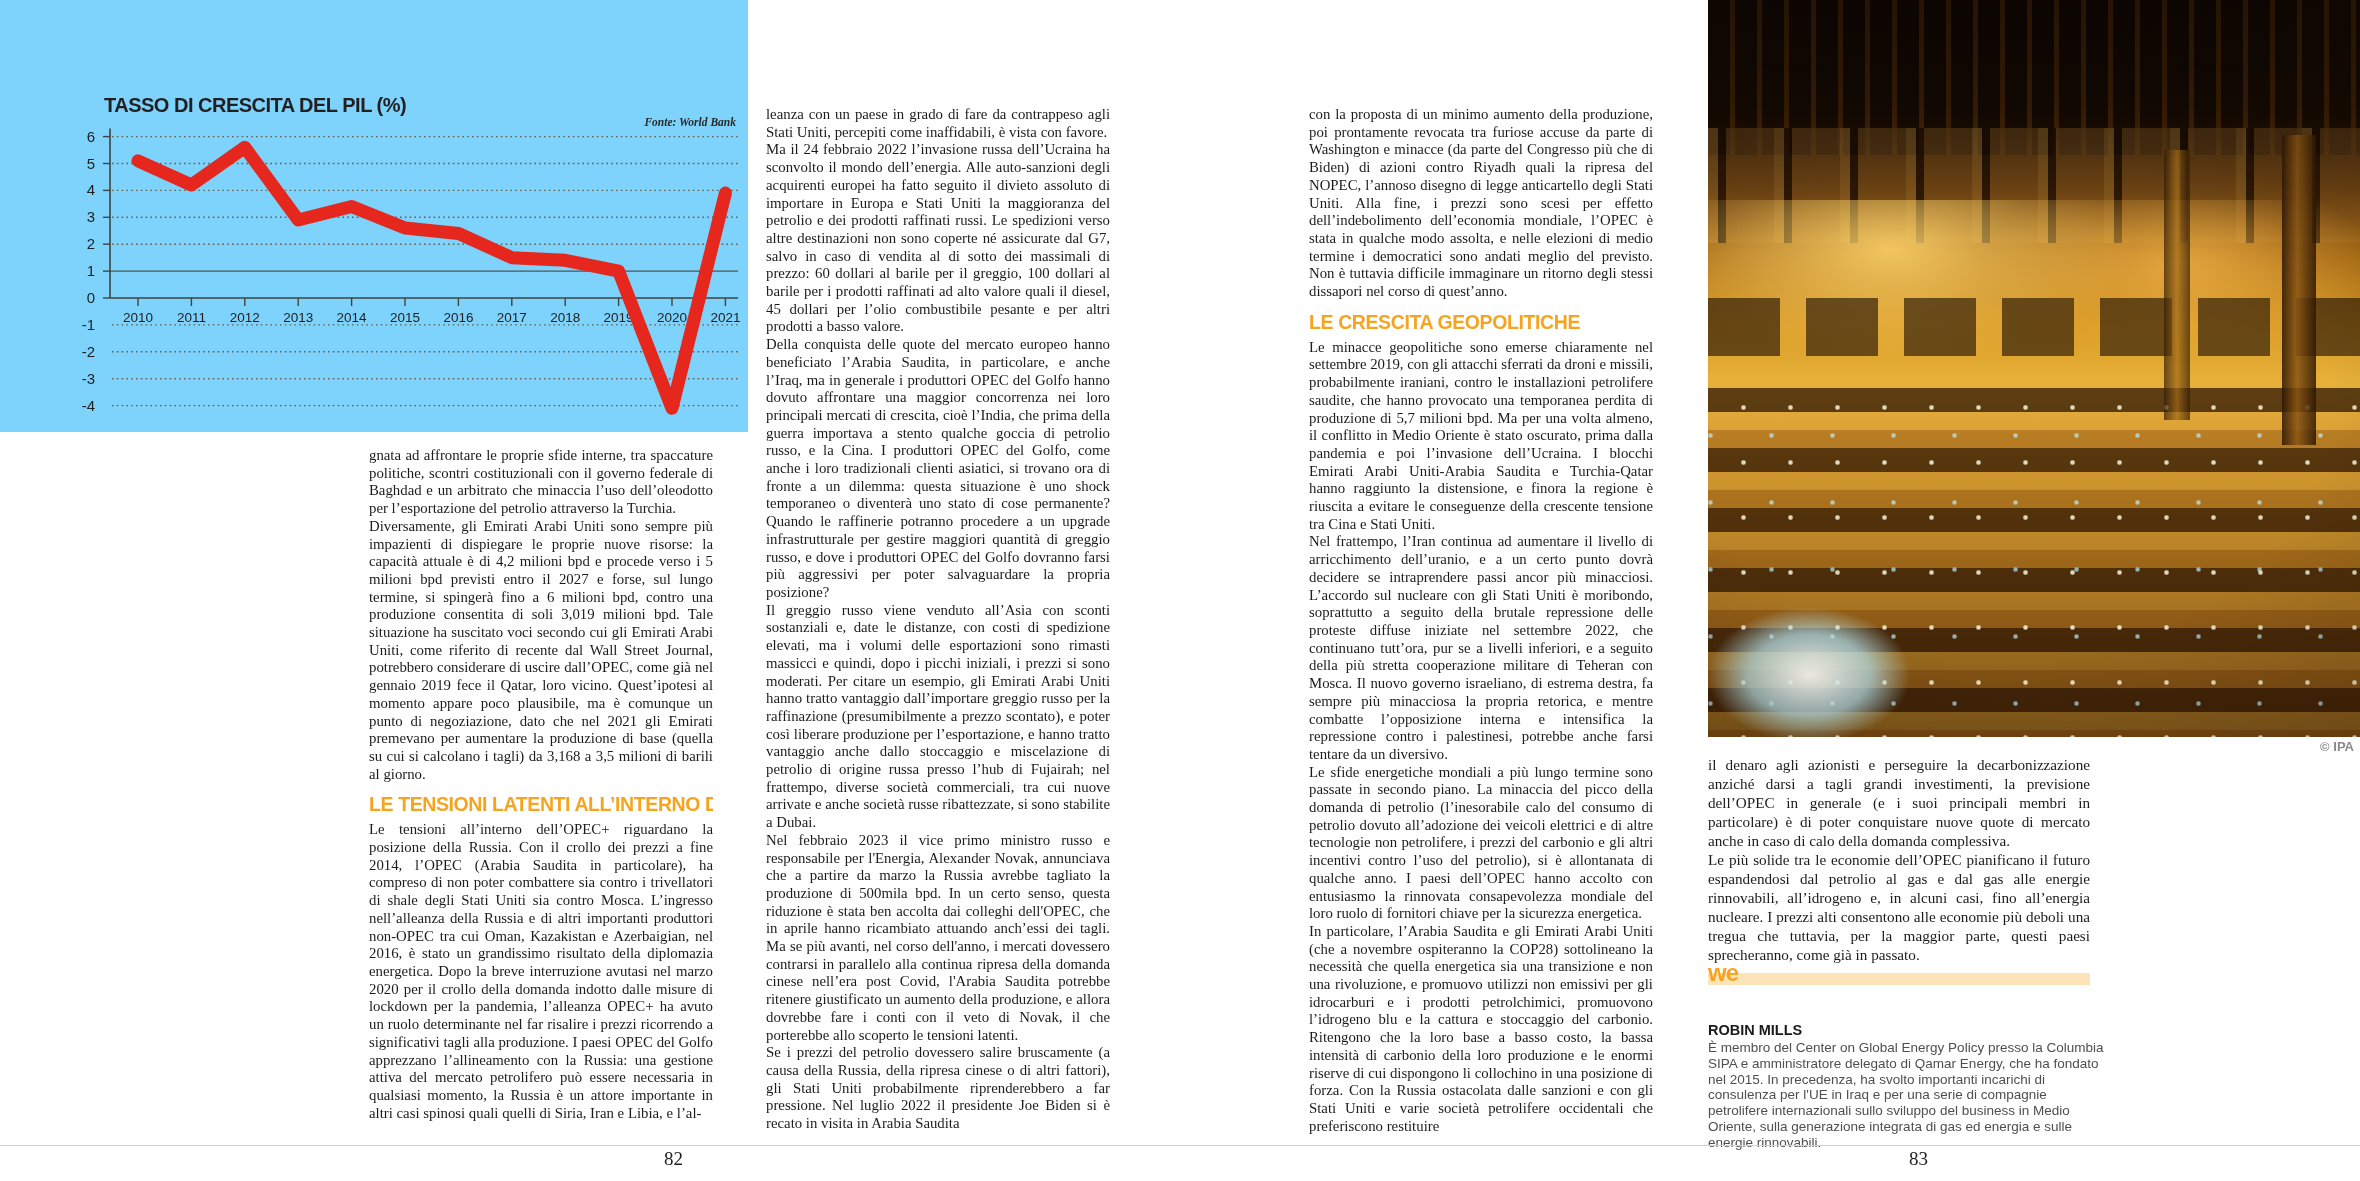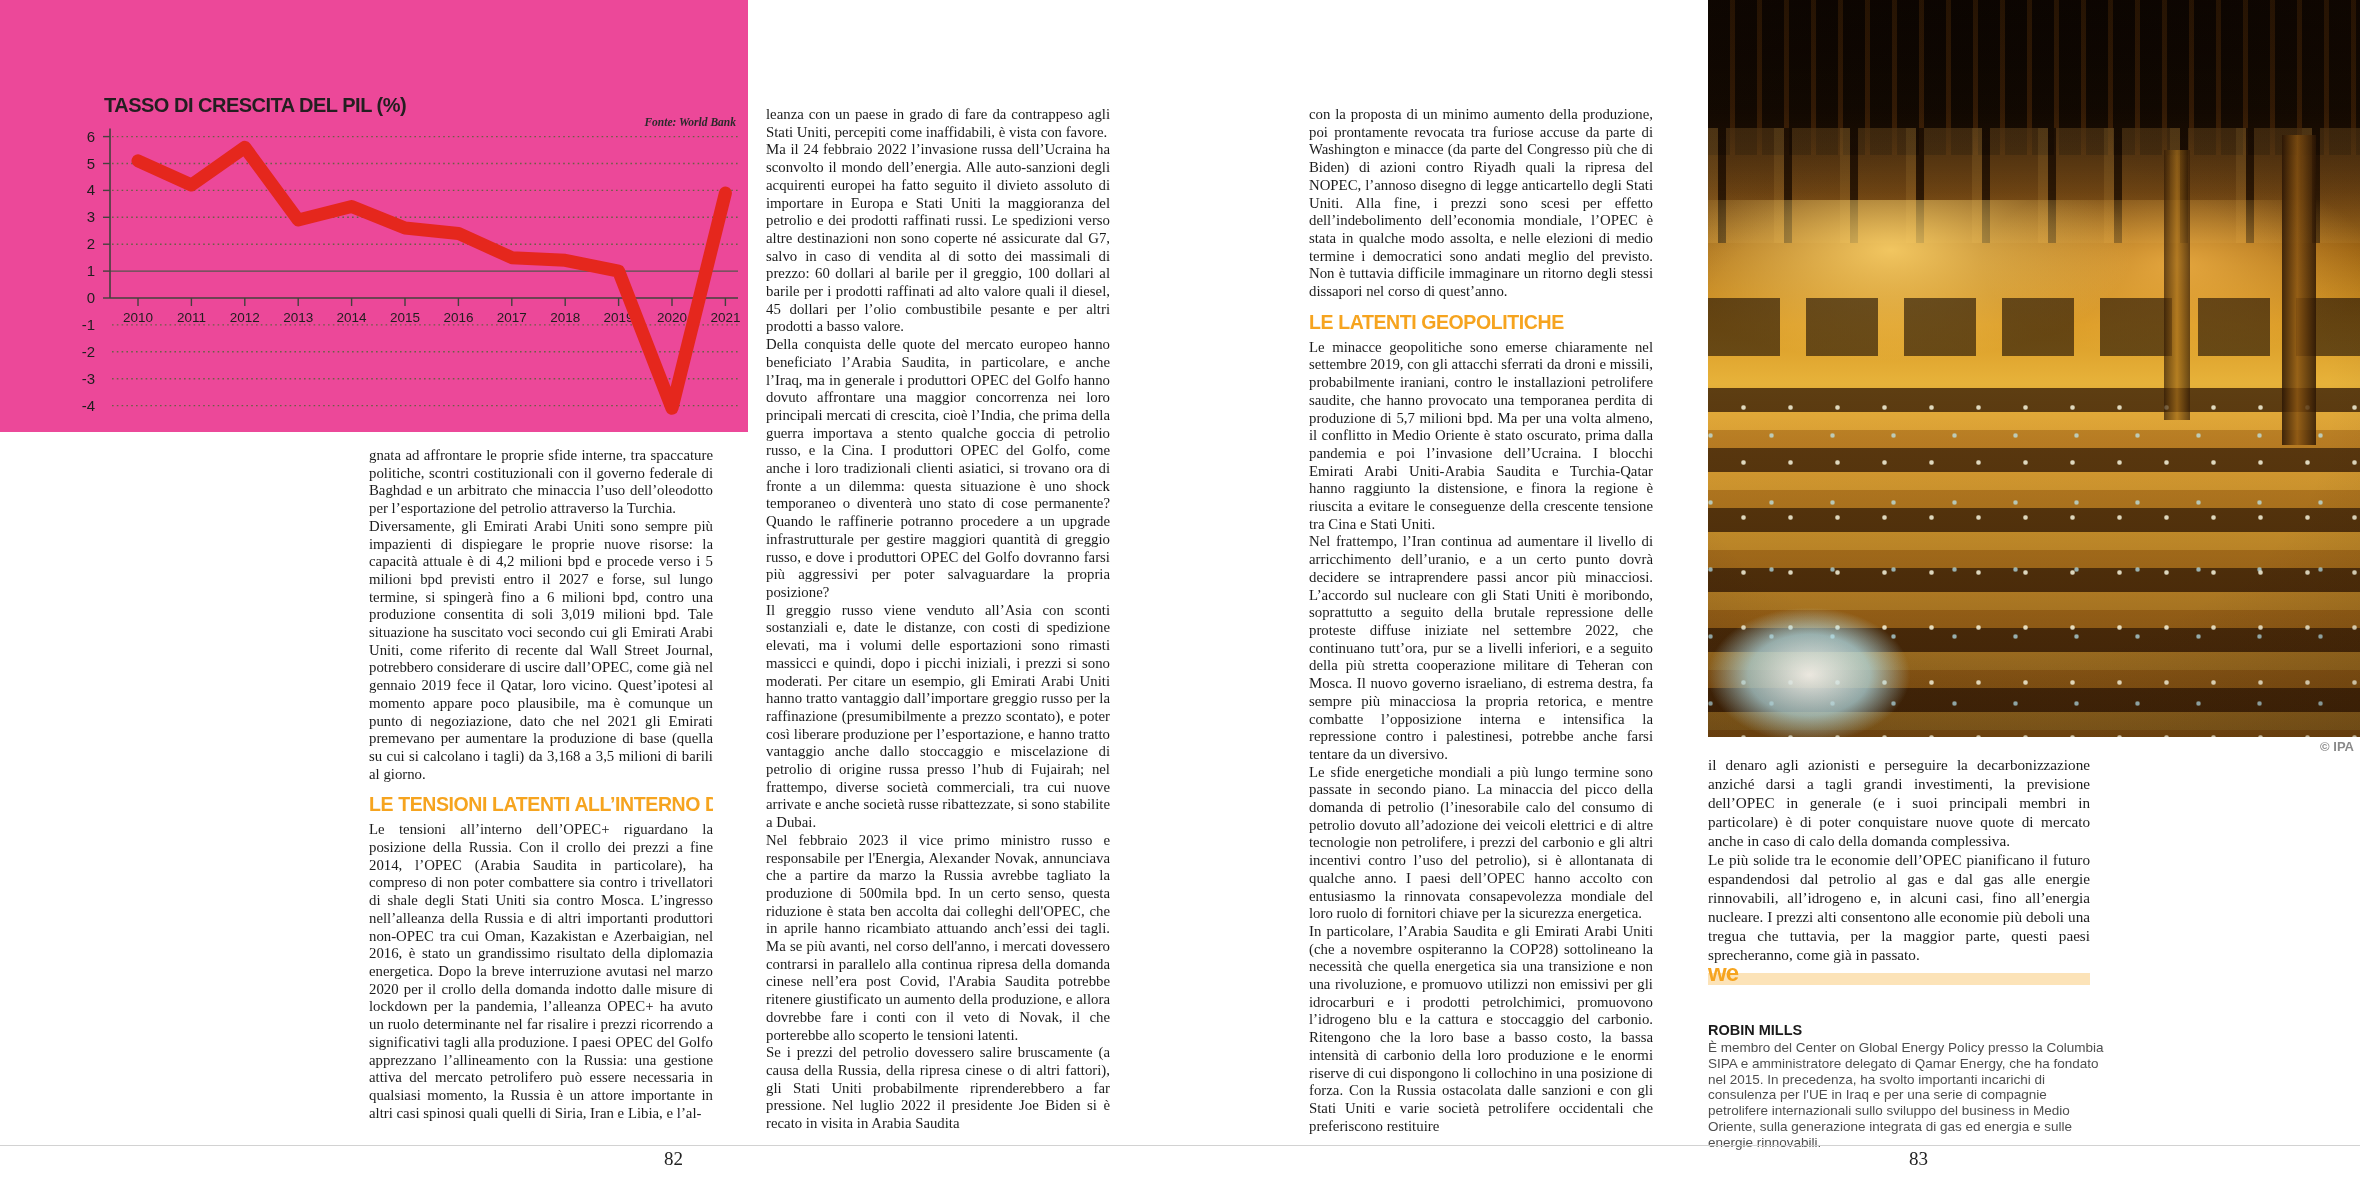--- a/index.html
+++ b/index.html
@@ -1,20 +1,20 @@
 <!DOCTYPE html>
 <html><head>
 <meta charset="utf-8">
 <style>
   html,body{margin:0;padding:0;background:#ffffff;}
   .spread{position:relative;width:2360px;height:1181px;background:#ffffff;overflow:hidden;
           font-family:"Liberation Serif",serif;}
 
   
-  .chart-panel{position:absolute;left:0;top:0;width:748px;height:432px;background:#ec4899;}
+  .chart-panel{position:absolute;left:0;top:0;width:748px;height:432px;background:#7dd3fc;}
   .chart-title{position:absolute;left:104px;top:94px;margin:0;
                font-family:"Liberation Sans",sans-serif;font-weight:bold;font-size:20px;
                letter-spacing:-0.5px;color:#231f20;white-space:nowrap;}
   .fonte{position:absolute;right:12px;top:116px;font-family:"Liberation Serif",serif;
          font-style:italic;font-weight:bold;font-size:11.5px;color:#2a2a2a;margin-left:36px;}
   .chart-panel svg{position:absolute;left:0;top:0;}
   svg text{font-family:"Liberation Sans",sans-serif;fill:#1e1e1e;}
   svg .ylab{font-size:15px;}
   svg .xlab{font-size:13.5px;}
 
@@ -163,21 +163,21 @@
     <p>leanza con un paese in grado di fare da contrappeso agli Stati Uniti, percepiti come inaffidabili, è vista con favore.</p>
     <p>Ma il 24 febbraio 2022 l’invasione russa dell’Ucraina ha sconvolto il mondo dell’energia. Alle auto-sanzioni degli acquirenti europei ha fatto seguito il divieto assoluto di importare in Europa e Stati Uniti la maggioranza del petrolio e dei prodotti raffinati russi. Le spedizioni verso altre destinazioni non sono coperte né assicurate dal G7, salvo in caso di vendita al di sotto dei massimali di prezzo: 60 dollari al barile per il greggio, 100 dollari al barile per i prodotti raffinati ad alto valore quali il diesel, 45 dollari per l’olio combustibile pesante e per altri prodotti a basso valore.</p>
     <p>Della conquista delle quote del mercato europeo hanno beneficiato l’Arabia Saudita, in particolare, e anche l’Iraq, ma in generale i produttori OPEC del Golfo hanno dovuto affrontare una maggior concorrenza nei loro principali mercati di crescita, cioè l’India, che prima della guerra importava a stento qualche goccia di petrolio russo, e la Cina. I produttori OPEC del Golfo, come anche i loro tradizionali clienti asiatici, si trovano ora di fronte a un dilemma: questa situazione è uno shock temporaneo o diventerà uno stato di cose permanente? Quando le raffinerie potranno procedere a un upgrade infrastrutturale per gestire maggiori quantità di greggio russo, e dove i produttori OPEC del Golfo dovranno farsi più aggressivi per poter salvaguardare la propria posizione?</p>
     <p>Il greggio russo viene venduto all’Asia con sconti sostanziali e, date le distanze, con costi di spedizione elevati, ma i volumi delle esportazioni sono rimasti massicci e quindi, dopo i picchi iniziali, i prezzi si sono moderati. Per citare un esempio, gli Emirati Arabi Uniti hanno tratto vantaggio dall’importare greggio russo per la raffinazione (presumibilmente a prezzo scontato), e poter così liberare produzione per l’esportazione, e hanno tratto vantaggio anche dallo stoccaggio e miscelazione di petrolio di origine russa presso l’hub di Fujairah; nel frattempo, diverse società commerciali, tra cui nuove arrivate e anche società russe ribattezzate, si sono stabilite a Dubai.</p>
     <p>Nel febbraio 2023 il vice primo ministro russo e responsabile per l'Energia, Alexander Novak, annunciava che a partire da marzo la Russia avrebbe tagliato la produzione di 500mila bpd. In un certo senso, questa riduzione è stata ben accolta dai colleghi dell'OPEC, che in aprile hanno ricambiato attuando anch’essi dei tagli. Ma se più avanti, nel corso dell'anno, i mercati dovessero contrarsi in parallelo alla continua ripresa della domanda cinese nell’era post Covid, l'Arabia Saudita potrebbe ritenere giustificato un aumento della produzione, e allora dovrebbe fare i conti con il veto di Novak, il che porterebbe allo scoperto le tensioni latenti.</p>
     <p>Se i prezzi del petrolio dovessero salire bruscamente (a causa della Russia, della ripresa cinese o di altri fattori), gli Stati Uniti probabilmente riprenderebbero a far pressione. Nel luglio 2022 il presidente Joe Biden si è recato in visita in Arabia Saudita</p>
   </div>
 
   <div class="col col3">
     <p>con la proposta di un minimo aumento della produzione, poi prontamente revocata tra furiose accuse da parte di Washington e minacce (da parte del Congresso più che di Biden) di azioni contro Riyadh quali la ripresa del NOPEC, l’annoso disegno di legge anticartello degli Stati Uniti. Alla fine, i prezzi sono scesi per effetto dell’indebolimento dell’economia mondiale, l’OPEC è stata in qualche modo assolta, e nelle elezioni di medio termine i democratici sono andati meglio del previsto. Non è tuttavia difficile immaginare un ritorno degli stessi dissapori nel corso di quest’anno.</p>
-    <h3 class="subhead">LE LATENTI GEOPOLITICHE</h3>
+    <h3 class="subhead">LE CRESCITA GEOPOLITICHE</h3>
     <p>Le minacce geopolitiche sono emerse chiaramente nel settembre 2019, con gli attacchi sferrati da droni e missili, probabilmente iraniani, contro le installazioni petrolifere saudite, che hanno provocato una temporanea perdita di produzione di 5,7 milioni bpd. Ma per una volta almeno, il conflitto in Medio Oriente è stato oscurato, prima dalla pandemia e poi l’invasione dell’Ucraina. I blocchi Emirati Arabi Uniti-Arabia Saudita e Turchia-Qatar hanno raggiunto la distensione, e finora la regione è riuscita a evitare le conseguenze della crescente tensione tra Cina e Stati Uniti.</p>
     <p>Nel frattempo, l’Iran continua ad aumentare il livello di arricchimento dell’uranio, e a un certo punto dovrà decidere se intraprendere passi ancor più minacciosi. L’accordo sul nucleare con gli Stati Uniti è moribondo, soprattutto a seguito della brutale repressione delle proteste diffuse iniziate nel settembre 2022, che continuano tutt’ora, pur se a livelli inferiori, e a seguito della più stretta cooperazione militare di Teheran con Mosca. Il nuovo governo israeliano, di estrema destra, fa sempre più minacciosa la propria retorica, e mentre combatte l’opposizione interna e intensifica la repressione contro i palestinesi, potrebbe anche farsi tentare da un diversivo.</p>
     <p>Le sfide energetiche mondiali a più lungo termine sono passate in secondo piano. La minaccia del picco della domanda di petrolio (l’inesorabile calo del consumo di petrolio dovuto all’adozione dei veicoli elettrici e di altre tecnologie non petrolifere, i prezzi del carbonio e gli altri incentivi contro l’uso del petrolio), si è allontanata di qualche anno. I paesi dell’OPEC hanno accolto con entusiasmo la rinnovata consapevolezza mondiale del loro ruolo di fornitori chiave per la sicurezza energetica.</p>
     <p>In particolare, l’Arabia Saudita e gli Emirati Arabi Uniti (che a novembre ospiteranno la COP28) sottolineano la necessità che quella energetica sia una transizione e non una rivoluzione, e promuovo utilizzi non emissivi per gli idrocarburi e i prodotti petrolchimici, promuovono l’idrogeno blu e la cattura e stoccaggio del carbonio. Ritengono che la loro base a basso costo, la bassa intensità di carbonio della loro produzione e le enormi riserve di cui dispongono li collochino in una posizione di forza. Con la Russia ostacolata dalle sanzioni e con gli Stati Uniti e varie società petrolifere occidentali che preferiscono restituire</p>
   </div>
 
   <figure class="photo">
     <div class="ph-ceiling"></div>
     <div class="ph-arches"></div>
     <div class="ph-glow"></div>

